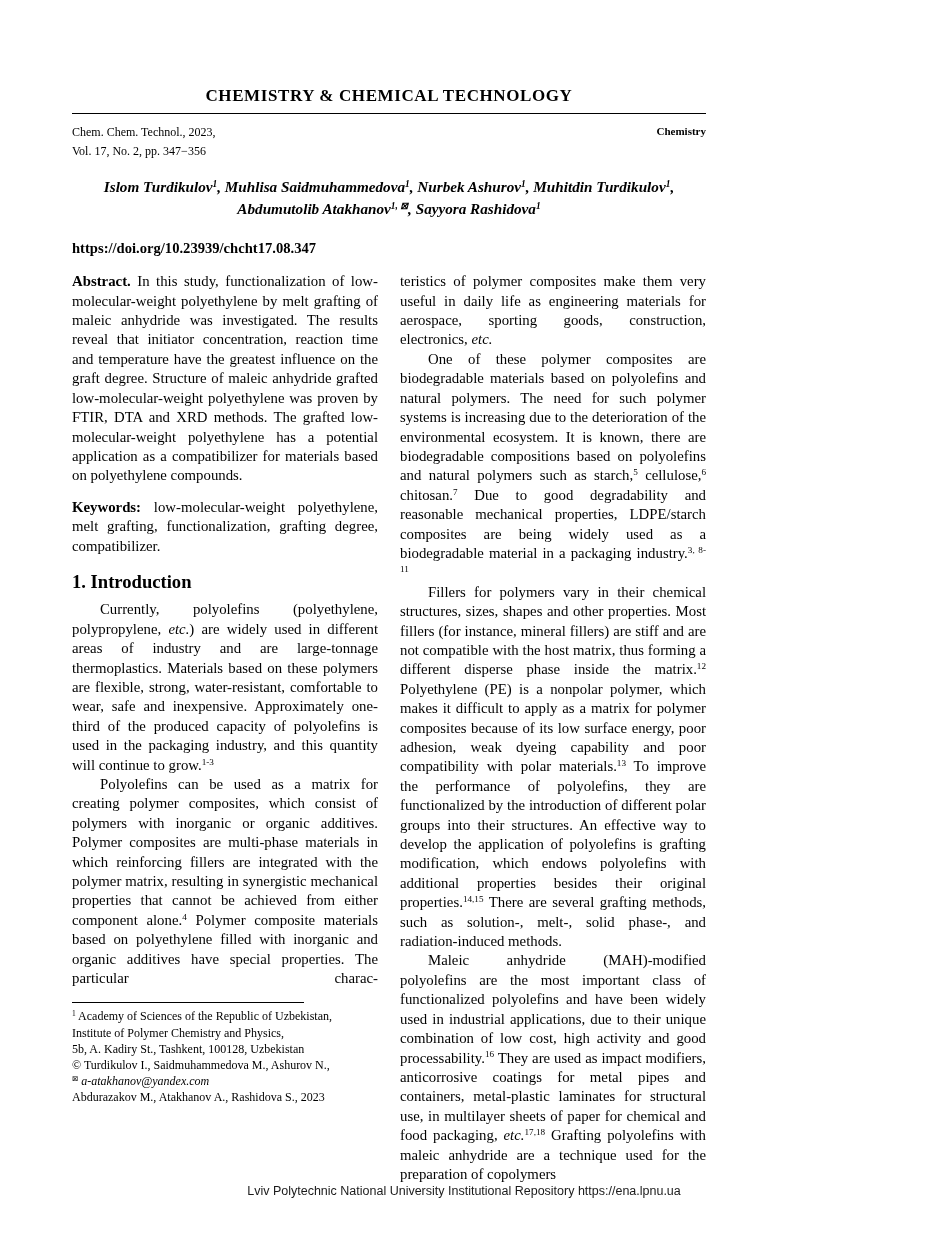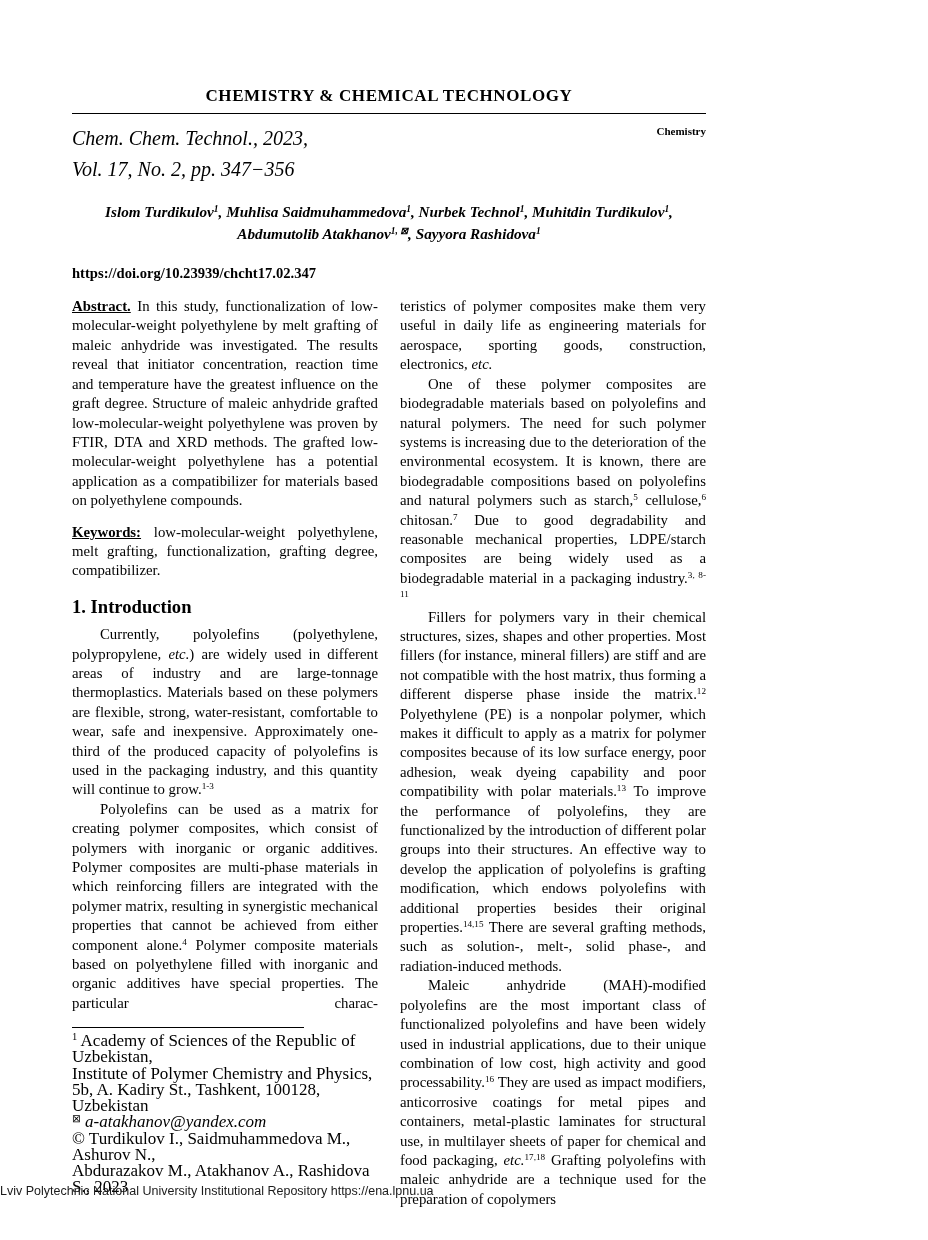--- a/index.html
+++ b/index.html
@@ -4,49 +4,49 @@
 <style>
   html,body{margin:0;padding:0;background:#ffffff;}
   body{width:928px;height:1240px;font-family:"Liberation Serif",serif;color:#000;overflow:hidden;}
   .page{position:relative;width:768px;height:1240px;background:#fff;}
   .content{margin:0 62px 0 72px;}
 
   .running-head{padding-top:86px;text-align:center;font-size:17px;font-weight:700;letter-spacing:0.6px;}
   .head-rule{border:none;border-top:1.4px solid #000;margin:7px 0 0 0;}
 
   .cite-row{display:flex;justify-content:space-between;align-items:flex-start;margin-top:9px;}
-  .cite-left{font-style:italic;font-size:20px;line-height:1.55;}
+  .cite-left{font-size:12px;line-height:1.55;}
   .cite-right{font-weight:700;font-size:11px;padding-top:2px;}
 
   .title{margin:30px 10px 0 10px;text-align:center;font-size:21.5px;font-weight:700;line-height:1.5;}
   .title div{white-space:nowrap;}
 
   .authors{margin-top:16px;text-align:center;font-size:15.2px;font-weight:700;font-style:italic;line-height:1.45;}
 
   .doi{margin-top:20px;font-weight:700;font-size:14.6px;}
 
   .columns{display:flex;gap:22px;margin-top:15px;}
   .col{width:387px;font-size:14.8px;line-height:19.4px;text-align:justify;}
 
   .para{margin:0;}
   .para.indent{text-indent:28px;}
   .para.fill-last{text-align-last:justify;}
   .gap-top{margin-top:12px;}
 
   .section-heading{margin:16px 0 9px 0;font-size:18.6px;font-weight:700;text-align:left;}
 
   sup{font-size:0.62em;line-height:0;position:relative;vertical-align:baseline;top:-0.55em;}
-  .bold{font-weight:700;text-decoration:underline;}
+  .bold{font-weight:700;}
   .italic{font-style:italic;}
 
-  .footnote{margin-top:14px;font-size:17px;line-height:16.2px;text-align:left;}
+  .footnote{margin-top:14px;font-size:12px;line-height:16.2px;text-align:left;}
   .footnote-rule{border:none;border-top:1.2px solid #000;width:232px;margin:0 0 5px 0;}
   .footnote-line{margin:0;}
 
-  .footer{position:absolute;left:0;top:1184px;width:928px;
+  .footer{position:absolute;left:0;top:1184px;width:928px;text-align:center;
           font-family:"Liberation Sans",sans-serif;font-size:12.5px;color:#1a1a1a;}
 </style>
 </head>
 <body>
 
 <div class="page">
   <div class="content">
 
     <div class="running-head">CHEMISTRY &amp; CHEMICAL TECHNOLOGY</div>
     <hr class="head-rule">
@@ -54,42 +54,42 @@
     <div class="cite-row">
       <div class="cite-left">
         <div>Chem. Chem. Technol., 2023,</div>
         <div>Vol. 17, No. 2, pp. 347−356</div>
       </div>
       <div class="cite-right">Chemistry</div>
     </div>
 
 
     <div class="authors">
-      <div><span>Islom Turdikulov</span><sup>1</sup><span>, Muhlisa Saidmuhammedova</span><sup>1</sup><span>, Nurbek Technol</span><sup>1</sup><span>, Muhitdin Turdikulov</span><sup>1</sup><span>,</span></div>
+      <div><span>Islom Turdikulov</span><sup>1</sup><span>, Muhlisa Saidmuhammedova</span><sup>1</sup><span>, Nurbek Ashurov</span><sup>1</sup><span>, Muhitdin Turdikulov</span><sup>1</sup><span>,</span></div>
       <div><span>Abdumutolib Atakhanov</span><sup>1, ⊠</sup><span>, Sayyora Rashidova</span><sup>1</sup></div>
     </div>
 
-    <div class="doi">https://doi.org/10.23939/chcht17.02.347</div>
+    <div class="doi">https://doi.org/10.23939/chcht17.08.347</div>
 
     <div class="columns">
 
       <div class="col">
         <p class="para"><span class="bold">Abstract.</span><span> In this study, functionalization of low-molecular-weight polyethylene by melt grafting of maleic anhydride was investigated. The results reveal that initiator concentration, reaction time and temperature have the greatest influence on the graft degree. Structure of maleic anhydride grafted low-molecular-weight polyethylene was proven by FTIR, DTA and XRD methods. The grafted low-molecular-weight polyethylene has a potential application as a compatibilizer for materials based on polyethylene compounds.</span></p>
         <p class="para gap-top"><span class="bold">Keywords:</span><span> low-molecular-weight polyethylene, melt grafting, functionalization, grafting degree, compatibilizer.</span></p>
         <h2 class="section-heading">1. Introduction</h2>
         <p class="para indent"><span>Currently, polyolefins (polyethylene, polypropylene, </span><span class="italic">etc.</span><span>) are widely used in different areas of industry and are large-tonnage thermoplastics. Materials based on these polymers are flexible, strong, water-resistant, comfortable to wear, safe and inexpensive. Approximately one-third of the produced capacity of polyolefins is used in the packaging industry, and this quantity will continue to grow.</span><sup>1-3</sup></p>
         <p class="para indent fill-last"><span>Polyolefins can be used as a matrix for creating polymer composites, which consist of polymers with inorganic or organic additives. Polymer composites are multi-phase materials in which reinforcing fillers are integrated with the polymer matrix, resulting in synergistic mechanical properties that cannot be achieved from either component alone.</span><sup>4</sup><span> Polymer composite materials based on polyethylene filled with inorganic and organic additives have special properties. The particular charac-</span></p>
 
         <div class="footnote">
           <hr class="footnote-rule">
           <p class="footnote-line"><sup>1</sup><span> Academy of Sciences of the Republic of Uzbekistan,</span></p>
           <p class="footnote-line"><span>Institute of Polymer Chemistry and Physics,</span></p>
           <p class="footnote-line"><span>5b, A. Kadiry St., Tashkent, 100128, Uzbekistan</span></p>
+          <p class="footnote-line"><span>© Turdikulov I., Saidmuhammedova M., Ashurov N.,</span></p>
           <p class="footnote-line"><sup>⊠</sup><span> </span><span class="italic">a-atakhanov@yandex.com</span></p>
-          <p class="footnote-line"><span>© Turdikulov I., Saidmuhammedova M., Ashurov N.,</span></p>
           <p class="footnote-line"><span>Abdurazakov M., Atakhanov A., Rashidova S., 2023</span></p>
         </div>
       </div>
 
       <div class="col">
         <p class="para"><span>teristics of polymer composites make them very useful in daily life as engineering materials for aerospace, sporting goods, construction, electronics, </span><span class="italic">etc.</span></p>
         <p class="para indent"><span>One of these polymer composites are biodegradable materials based on polyolefins and natural polymers. The need for such polymer systems is increasing due to the deterioration of the environmental ecosystem. It is known, there are biodegradable compositions based on polyolefins and natural polymers such as starch,</span><sup>5</sup><span> cellulose,</span><sup>6</sup><span> chitosan.</span><sup>7</sup><span> Due to good degradability and reasonable mechanical properties, LDPE/starch composites are being widely used as a biodegradable material in a packaging industry.</span><sup>3, 8-11</sup></p>
         <p class="para indent"><span>Fillers for polymers vary in their chemical structures, sizes, shapes and other properties. Most fillers (for instance, mineral fillers) are stiff and are not compatible with the host matrix, thus forming a different disperse phase inside the matrix.</span><sup>12</sup><span> Polyethylene (PE) is a nonpolar polymer, which makes it difficult to apply as a matrix for polymer composites because of its low surface energy, poor adhesion, weak dyeing capability and poor compatibility with polar materials.</span><sup>13</sup><span> To improve the performance of polyolefins, they are functionalized by the introduction of different polar groups into their structures. An effective way to develop the application of polyolefins is grafting modification, which endows polyolefins with additional properties besides their original properties.</span><sup>14,15</sup><span> There are several grafting methods, such as solution-, melt-, solid phase-, and radiation-induced methods.</span></p>
         <p class="para indent"><span>Maleic anhydride (MAH)-modified polyolefins are the most important class of functionalized polyolefins and have been widely used in industrial applications, due to their unique combination of low cost, high activity and good processability.</span><sup>16</sup><span> They are used as impact modifiers, anticorrosive coatings for metal pipes and containers, metal-plastic laminates for structural use, in multilayer sheets of paper for chemical and food packaging, </span><span class="italic">etc.</span><sup>17,18</sup><span> Grafting polyolefins with maleic anhydride are a technique used for the preparation of copolymers</span></p>
       </div>

